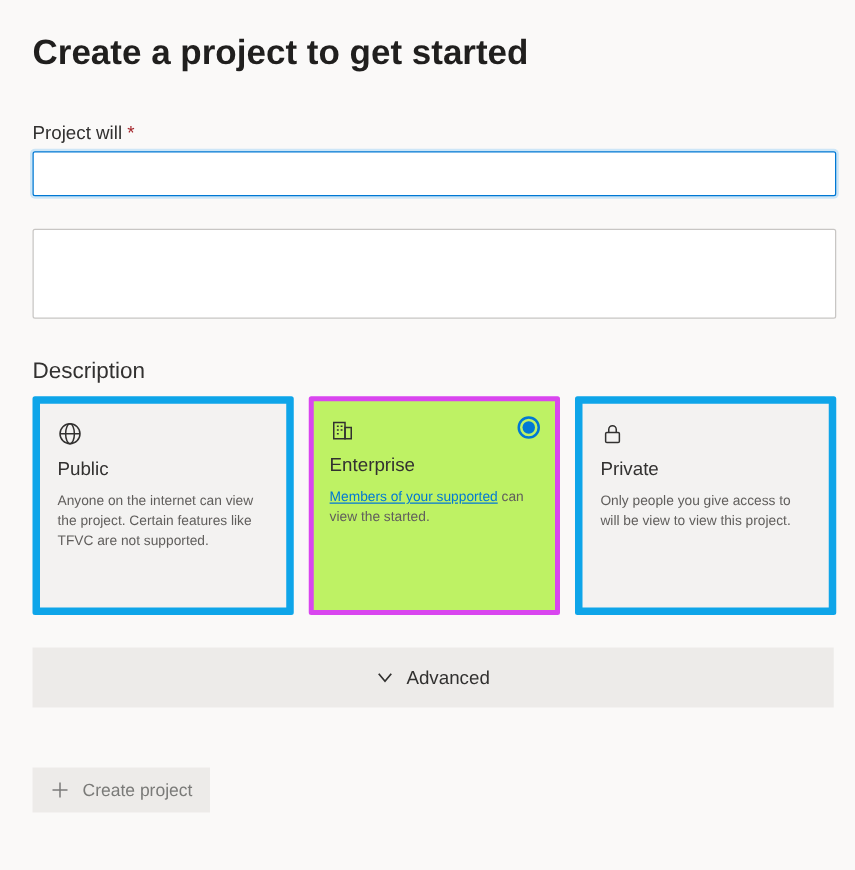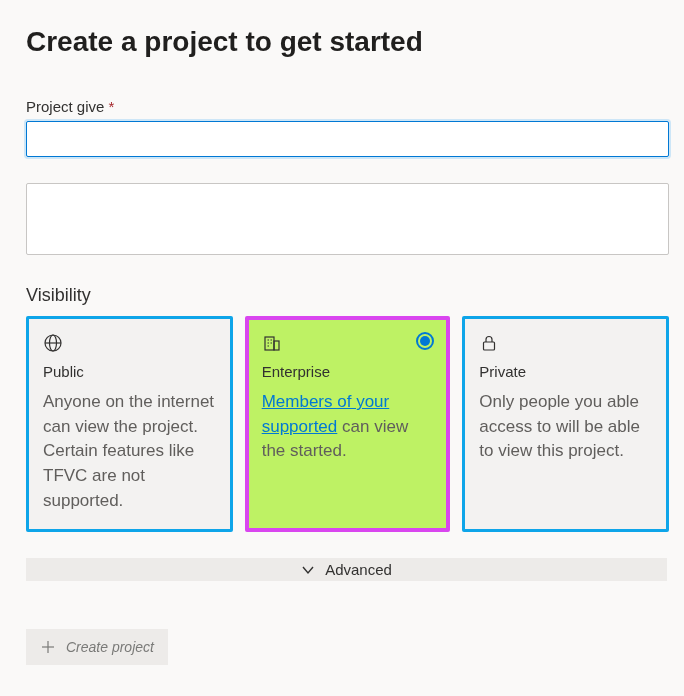--- a/index.html
+++ b/index.html
@@ -57,21 +57,21 @@
       margin-bottom: 10px;
     }
     .cards-row {
       display: flex;
       gap: 12px;
       width: 643px;
     }
     .card {
       flex: 1;
       background: #f3f2f1;
-      border: 3px solid #0ea5e9;
+      border: 6px solid #0ea5e9;
       border-radius: 2px;
       padding: 14px 14px 16px 14px;
       position: relative;
       cursor: pointer;
       min-height: 175px;
     }
     .card.selected {
       border: 4px solid #d946ef;
       padding: 13px 12px 15px 13px;
       background: #bef264;
@@ -82,21 +82,21 @@
       color: #323130;
       display: block;
     }
     .card-title {
       font-size: 15px;
       font-weight: 400;
       color: #323130;
       margin-bottom: 10px;
     }
     .card-desc {
-      font-size: 17px;
+      font-size: 11px;
       color: #605e5c;
       line-height: 1.45;
     }
     .card-desc a {
       color: #0078d4;
       text-decoration: underline;
     }
     .radio-indicator {
       position: absolute;
       top: 12px; right: 12px;
@@ -108,21 +108,21 @@
       border-radius: 50%;
       display: flex; align-items: center; justify-content: center;
     }
     .radio-inner {
       width: 10px; height: 10px;
       background: #0078d4;
       border-radius: 50%;
     }
     .advanced-bar {
       width: 641px;
-      height: 23px;
+      height: 48px;
       background: #edebe9;
       display: flex;
       align-items: center;
       justify-content: center;
       gap: 10px;
       cursor: pointer;
       margin-top: 22px;
       color: #323130;
       font-size: 15px;
     }
@@ -136,43 +136,42 @@
       display: inline-flex;
       align-items: center;
       gap: 10px;
       height: 36px;
       padding: 0 14px;
       background: #edebe9;
       border: none;
       color: #7a7a78;
       font-size: 14px;
       cursor: default;
-      font-style: italic;
     }
     .plus-icon { width: 16px; height: 16px; }
   </style>
 </head>
 <body>
 
 <h1 class="page-title">Create a project to get started</h1>
 
 <div class="section">
   <label class="field-label">
-    <span>Project give</span>
+    <span>Project will</span>
     <span class="required-asterisk">*</span>
   </label>
   <input type="text" class="text-input focused-outer" autofocus="" value="" style="">
 </div>
 
 <div class="section">
   <textarea class="textarea" style=""></textarea>
 </div>
 
 <div class="section">
-  <div class="visibility-label">Visibility</div>
+  <div class="visibility-label">Description</div>
   <div class="cards-row">
 
     <div class="card">
       <span class="card-icon">
         <svg viewBox="0 0 20 20" fill="none" stroke="#323130" stroke-width="1.2">
           <circle cx="10" cy="10" r="8"></circle>
           <ellipse cx="10" cy="10" rx="3.5" ry="8"></ellipse>
           <line x1="2" y1="10" x2="18" y2="10"></line>
         </svg>
       </span>
@@ -204,21 +203,21 @@
     </div>
 
     <div class="card">
       <span class="card-icon">
         <svg viewBox="0 0 20 20" fill="none" stroke="#323130" stroke-width="1.2">
           <rect x="4.5" y="9" width="11" height="8" rx="1"></rect>
           <path d="M7 9 V6.5 a3 3 0 0 1 6 0 V9"></path>
         </svg>
       </span>
       <div class="card-title">Private</div>
-      <div class="card-desc">Only people you able access to will be able to view this project.</div>
+      <div class="card-desc">Only people you give access to will be view to view this project.</div>
     </div>
 
   </div>
 </div>
 
 <div class="advanced-bar">
   <span class="chevron">
     <svg viewBox="0 0 14 14" fill="none" stroke="#323130" stroke-width="1.4">
       <polyline points="2,4 7,10 12,4"></polyline>
     </svg>

